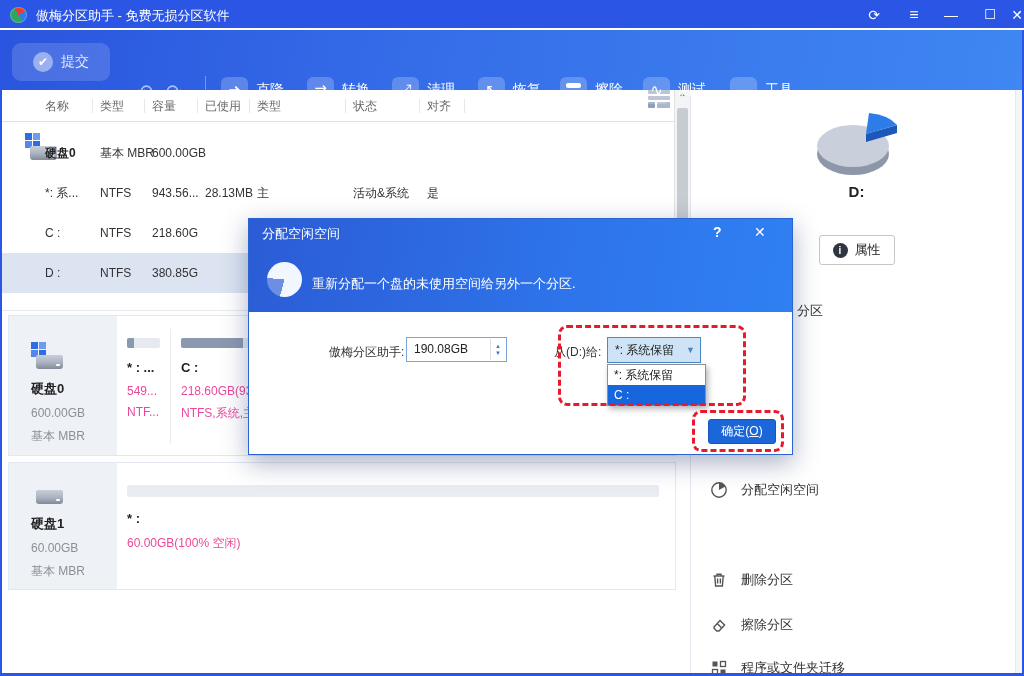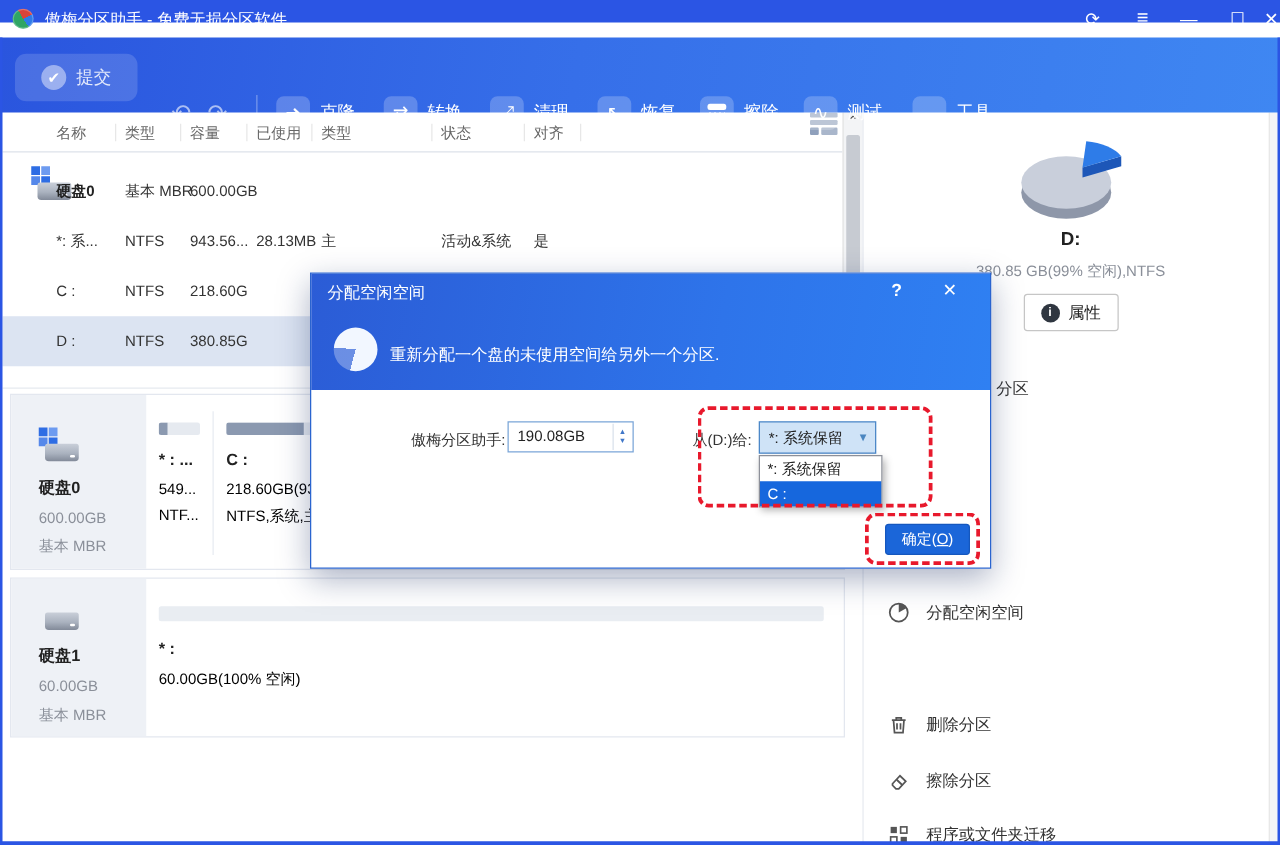--- a/index.html
+++ b/index.html
@@ -1,21 +1,21 @@
 <!DOCTYPE html>
 <html><head>
 <meta charset="utf-8">
 <style>
 *{margin:0;padding:0;box-sizing:border-box}
 html,body{background:#fff}
 body{font-family:"Liberation Sans","DejaVu Sans",sans-serif;width:1024px;height:676px;overflow:hidden}
 .app{position:relative;width:1024px;height:676px;background:#fff;overflow:hidden}
 
 
-.titlebar{position:absolute;left:0;top:0;width:1024px;height:18px;background:#2b55e4;z-index:40}
+.titlebar{position:absolute;left:0;top:0;width:1024px;height:28px;background:#2b55e4;z-index:40}
 .logo{position:absolute;left:10px;top:7px;width:17px;height:16px;border-radius:50%;
 background:conic-gradient(from -30deg,#d9433b 0 95deg,#2f7bea 95deg 175deg,#2fa564 175deg 360deg);box-shadow:inset 0 0 0 1px rgba(255,255,255,.25)}
 .title{position:absolute;left:36px;top:7px;color:#fff;font-size:13px;white-space:nowrap}
 .wc{position:absolute;top:0;height:30px;line-height:30px;color:#fff;text-align:center;font-size:14px;width:26px;cursor:default}
 .wc-refresh{left:861px}.wc-menu{left:901px;font-size:16px;font-weight:bold}.wc-min{left:938px}.wc-max{left:977px;font-size:13px}.wc-close{left:1010px;width:14px;overflow:hidden}
 
 
 .toolbar{position:absolute;left:0;top:30px;width:1024px;height:60px;background:linear-gradient(100deg,#2a55de 0%,#366fe9 45%,#3f87f2 100%);z-index:35}
 .submit-btn{position:absolute;left:12px;top:13px;width:98px;height:38px;border-radius:9px;background:rgba(255,255,255,.15);display:flex;align-items:center;justify-content:center;gap:8px;color:rgba(255,255,255,.85);font-size:14px;cursor:pointer}
 .submit-check{display:inline-block;width:20px;height:20px;border-radius:50%;background:rgba(255,255,255,.45);color:#fff;font-size:12px;line-height:20px;text-align:center}
@@ -71,21 +71,21 @@
 .cname{font-weight:bold;font-size:13px;color:#222;margin-top:7px}
 .csub{font-size:12px;color:#8a8f99;margin-top:8px;white-space:nowrap}
 .part{position:absolute;top:13px;bottom:11px;padding:9px 10px 0 10px;border-right:1px solid #e8ecf2;overflow:hidden;cursor:pointer}
 .p1{left:108px;width:54px}
 .p2{left:162px;width:280px}
 .pwide{left:108px;width:552px;border-right:none}
 .pbar{height:10px;background:#e6eaf0;border-radius:2px;position:relative;margin-bottom:12px;overflow:hidden}
 .pbar i{position:absolute;left:0;top:0;bottom:0;background:#8b99b0}
 .pwide .pbar{height:12px;background:#e9edf2;margin-bottom:14px}
 .pname{font-weight:bold;font-size:13px;color:#222;margin-bottom:9px;white-space:nowrap}
-.pinfo{font-size:12px;color:#000000;margin-bottom:7px;white-space:nowrap}
+.pinfo{font-size:12px;color:#ec4899;margin-bottom:7px;white-space:nowrap}
 
 
 .side-sep{position:absolute;left:690px;top:90px;width:1px;height:586px;background:#e4e7ee}
 .sidebar{position:absolute;left:691px;top:90px;width:331px;height:586px;background:#fff}
 .pie{position:absolute;left:50%;transform:translateX(-50%);top:16px}
 .drive-label{position:absolute;left:0;top:93px;width:100%;text-align:center;font-weight:bold;font-size:15px;color:#222}
 .drive-info{position:absolute;left:0;top:119px;width:100%;text-align:center;font-size:12px;color:#8a8f99;white-space:nowrap}
 .props-btn{position:absolute;left:50%;transform:translateX(-50%);top:145px;width:76px;height:30px;background:#fff;border:1px solid #c6c6c6;border-radius:3px;font-size:13px;color:#222;display:flex;align-items:center;justify-content:center;gap:7px;cursor:pointer;font-family:inherit}
 .info-icon{display:inline-block;width:15px;height:15px;border-radius:50%;background:#2f3640;color:#fff;font-size:10px;line-height:15px;text-align:center;font-weight:bold;font-style:normal}
 .partial-item{position:absolute;left:106px;top:212px;font-size:13px;color:#333;cursor:pointer}
@@ -292,21 +292,20 @@
   <div class="sidebar">
     <div class="pie">
       <svg width="96" height="76" viewBox="0 0 96 76">
         <ellipse cx="44" cy="48" rx="36" ry="21" fill="#8e97a9"></ellipse>
         <ellipse cx="44" cy="40" rx="36" ry="21" fill="#c9cfdb"></ellipse>
         <path d="M57 28 L88 19 L88 27 L57 36 Z" fill="#1d57b8"></path>
         <path d="M57 28 L60 7 A38 21 0 0 1 88 19 Z" fill="#2e7ce8"></path>
       </svg>
     </div>
     <div class="drive-label">D:</div>
-    <div class="drive-info">380.85 GB(99% 空闲),NTFS</div>
     <button class="props-btn">
       <i class="info-icon">i</i>
       <span>属性</span>
     </button>
 
     <div class="partial-item">分区</div>
 
     <div class="side-item si-0">
       <span class="side-icon">
         <svg viewBox="0 0 18 18" width="18" height="18">

